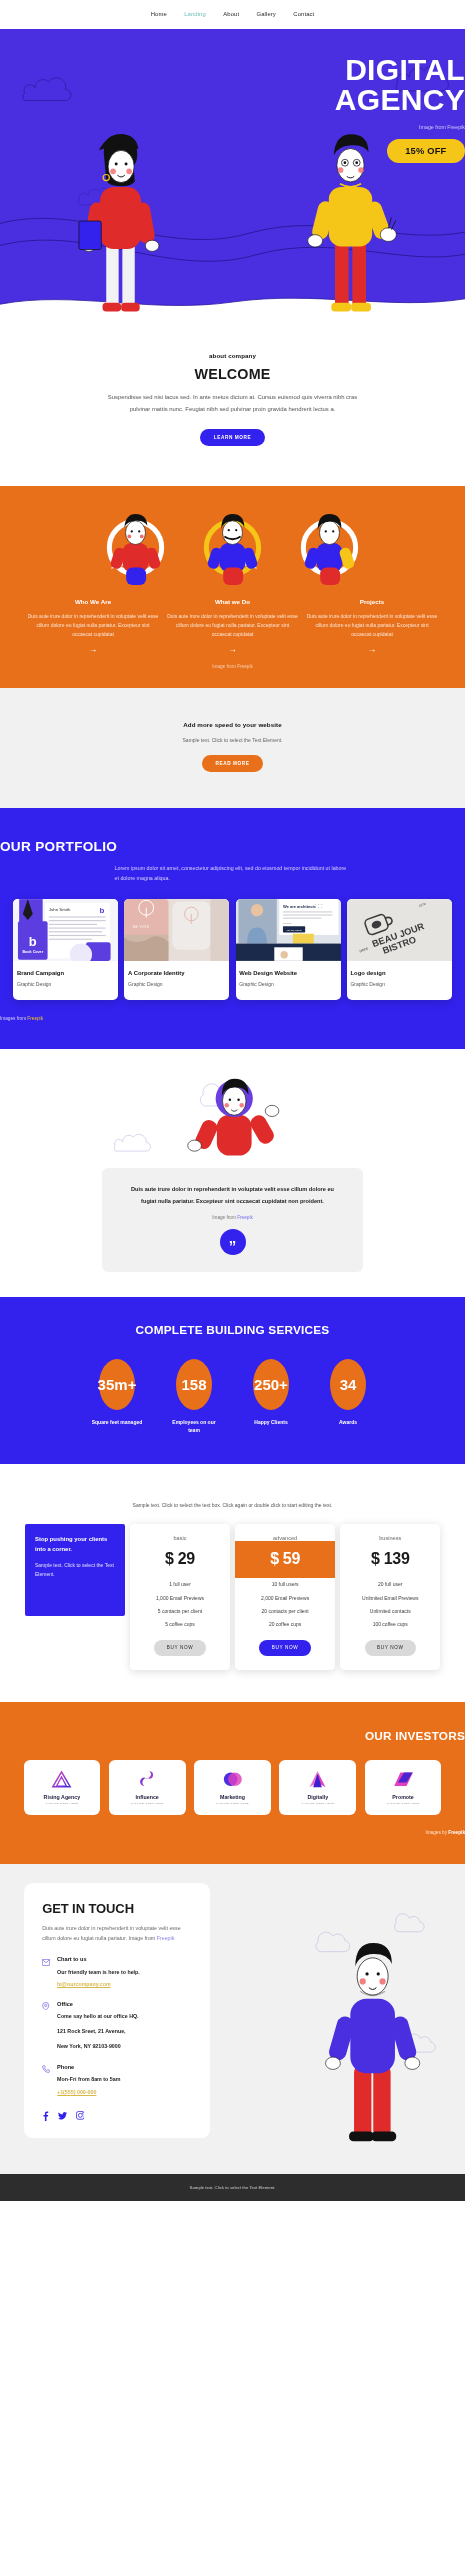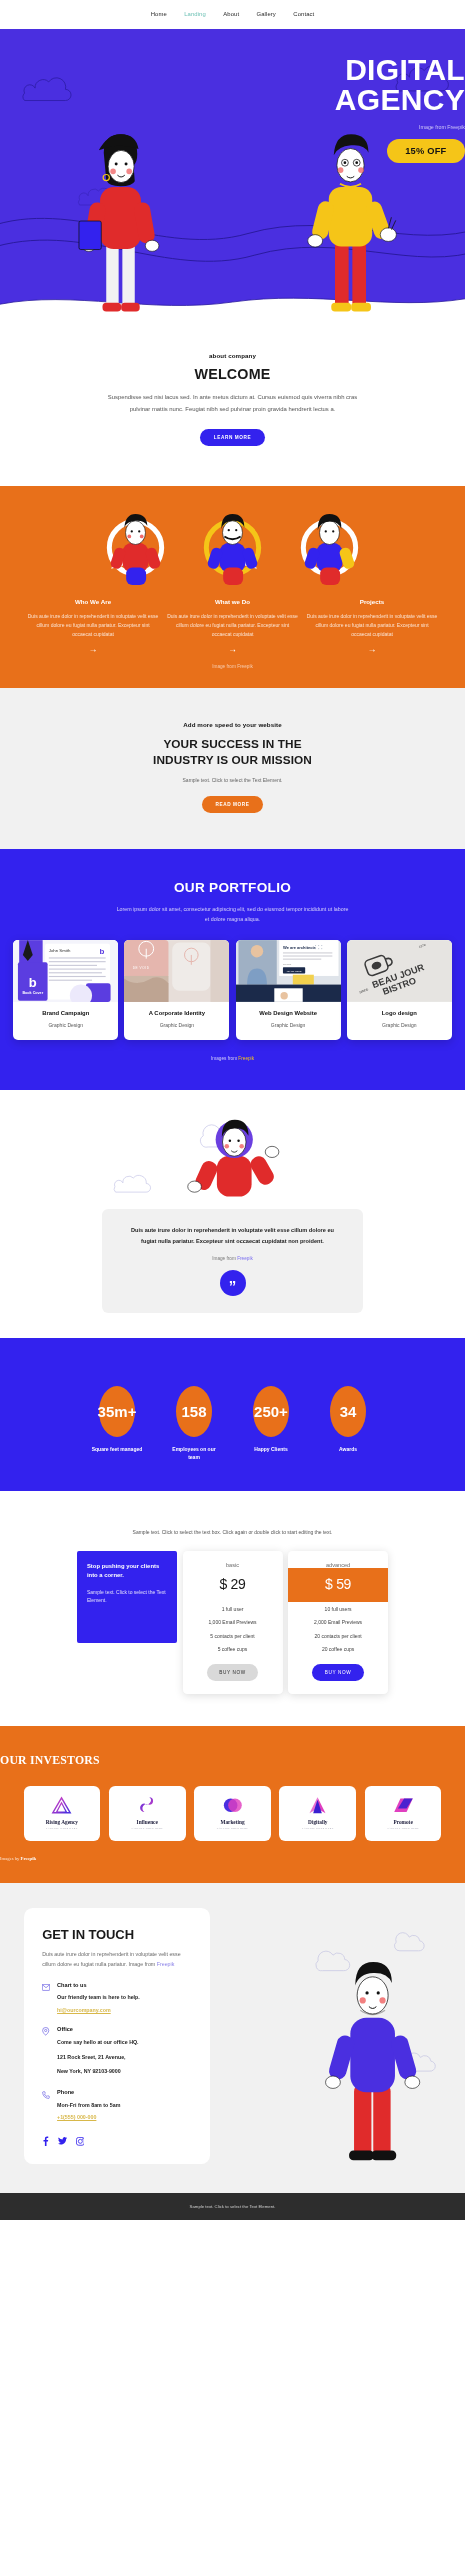--- a/index.html
+++ b/index.html
@@ -85,21 +85,21 @@
     letter-spacing: 0.1px;
   }
   .mission .sub { font-size: 5px; color: #666; margin-top: 8.7px; }
   .btn-orange {
     display: inline-block; margin-top: 12.4px; background: #e8701a; color: #fff;
     font-size: 4.7px; font-weight: 700; letter-spacing: 0.6px;
     padding: 6.2px 13.6px; border-radius: 18.6px; cursor: pointer; border: none;
   }
 
   
-  .portfolio { background: #3322ee; padding: 31px 0 28.5px; text-align: center; }
+  .portfolio { background: #3322ee; padding: 31px 0 28.5px; }
   .portfolio h2 { color: #fff; font-size: 13.6px; font-weight: 800; letter-spacing: 0.3px; }
   .portfolio .lead {
     color: #d6d1fb; font-size: 5.3px; line-height: 1.9;
     max-width: 236px; margin: 8.7px auto 0;
   }
   .cards { display: flex; gap: 6.2px; justify-content: center; margin-top: 16px; padding: 0 10px; }
   .card {
     background: #fff; border-radius: 5px; width: 105px; overflow: hidden;
     cursor: pointer; box-shadow: 0 2.5px 8.7px rgba(0,0,0,.16);
   }
@@ -148,50 +148,49 @@
     background: #3322ee; color: #fff; border-radius: 1.9px; width: 100px;
     padding: 11px 10px 16px; text-align: left; min-height: 92px;
   }
   .promo h4 { font-size: 5.9px; font-weight: 800; line-height: 1.55; }
   .promo p { font-size: 5px; margin-top: 7.4px; line-height: 1.7; color: #e0dcfb; }
   .plan {
     background: #fff; border-radius: 4.3px; width: 100px; overflow: hidden;
     box-shadow: 0 1.9px 8px rgba(0,0,0,.13); padding-bottom: 13.6px;
   }
   .plan .tier { font-size: 5.6px; color: #6b6b6b; padding: 10.5px 0 0; }
-  .plan .price { font-size: 14px; font-weight: 400; padding: 8.7px 0 10px; letter-spacing: -0.3px; }
+  .plan .price { font-size: 16px; font-weight: 700; padding: 8.7px 0 10px; letter-spacing: -0.3px; }
   .plan.featured .price-band { background: #e8701a; color: #fff; text-align: center; }
   .plan .feat { font-size: 5px; color: #3d3d3d; padding: 3.7px 3.7px; }
   .buy {
     display: inline-block; margin-top: 8.7px; background: #d9d9d9; color: #2b2b2b;
     font-size: 4.7px; letter-spacing: 0.6px; padding: 5.6px 12.4px; border-radius: 12.4px;
     cursor: pointer; border: none;
   }
   .buy.primary { background: #3322ee; color: #fff; }
 
   
-  .investors { background: #e8701a; padding: 27px 0 22px; text-align: left; font-family: Liberation Serif, serif; }
+  .investors { background: #e8701a; padding: 27px 0 29px; text-align: right; }
   .investors h2 { color: #fff; font-size: 11.8px; font-weight: 800; letter-spacing: 0.2px; }
   .inv-row { display: flex; justify-content: center; gap: 8.7px; margin-top: 17.4px; padding: 0 23.6px; }
   .inv {
     background: #fff; border-radius: 6.2px; width: 77px; height: 55px;
     display: flex; flex-direction: column; align-items: center; justify-content: center;
     cursor: pointer;
   }
   .inv .nm { font-size: 5.3px; font-weight: 700; color: #1b1b3a; margin-top: 5px; }
   .inv .tag { font-size: 2.5px; color: #8a8a9c; letter-spacing: 0.4px; margin-top: 1.9px; }
   .investors .credit { color: #fde3cf; font-size: 4.7px; margin-top: 15px; }
   .investors .credit a { color: #fff; text-decoration: none; font-weight: 700; }
 
   
   .contact { background: #f1f1f1; padding: 18.6px 0 21px; position: relative; min-height: 310px; }
   .contact-card {
     background: #fff; border-radius: 8.7px; width: 186px; margin-left: 23.6px;
     padding: 18.6px 18.6px 17.4px;
-    margin-top: 7px;
   }
   .contact-card h2 { font-size: 13px; font-weight: 800; letter-spacing: -0.1px; }
   .contact-card .intro { font-size: 5.3px; line-height: 1.95; color: #6a6a6a; margin-top: 6.8px; }
   .contact-card .intro a { color: #8b82e8; text-decoration: none; }
   .cblock { margin-top: 12.4px; display: flex; gap: 6.2px; }
   .cblock .ico { width: 8.7px; flex: 0 0 8.7px; color: #5a4fe0; padding-top: 0.6px; }
   .cblock .body h5 { font-size: 5.6px; font-weight: 800; color: #111; }
   .cblock .body p { font-size: 5.3px; font-weight: 700; color: #1d1d1d; margin-top: 5.6px; line-height: 1.75; }
   .cblock .body a.link {
     display: inline-block; margin-top: 4.3px; font-size: 5.3px; color: #d8b84a;
@@ -373,24 +372,20 @@
         <h3>Projects</h3>
         <p>Duis aute irure dolor in reprehenderit in voluptate velit esse cillum dolore eu fugiat nulla pariatur. Excepteur sint occaecat cupidatat</p>
         <div class="arrow">→</div>
       </div>
     </div>
     <div class="credit">Image from Freepik</div>
   </section>
 
   <section class="mission">
     <div class="eyebrow">Add more speed to your website</div>
-    <h2>
-      <span>YOUR SUCCESS IN THE</span><br>
-      <span>INDUSTRY IS OUR MISSION</span>
-    </h2>
     <div class="sub">Sample text. Click to select the Text Element.</div>
     <button class="btn-orange">READ MORE</button>
   </section>
 
   <section class="portfolio">
     <h2>OUR PORTFOLIO</h2>
     <p class="lead">Lorem ipsum dolor sit amet, consectetur adipiscing elit, sed do eiusmod tempor incididunt ut labore et dolore magna aliqua.</p>
 
     <div class="cards">
 
@@ -535,20 +530,21 @@
     <div class="quote-box">
       <p>Duis aute irure dolor in reprehenderit in voluptate velit esse cillum dolore eu fugiat nulla pariatur. Excepteur sint occaecat cupidatat non proident.</p>
       <div class="credit">
         <span>Image from </span><a href="#">Freepik</a>
       </div>
       <div class="quote-mark">”</div>
     </div>
   </section>
 
   <section class="stats">
+    <h2>COMPLETE BUILDING SERVICES</h2>
     <div class="stat-row">
       <div class="stat">
         <div class="bubble">35m+</div>
         <div class="lbl">Square feet managed</div>
       </div>
       <div class="stat">
         <div class="bubble">158</div>
         <div class="lbl">Employees on our team</div>
       </div>
       <div class="stat">
@@ -588,20 +584,31 @@
         <div class="price-band">
           <div class="price">$ 59</div>
         </div>
         <div class="feat">10 full users</div>
         <div class="feat">2,000 Email Previews</div>
         <div class="feat">20 contacts per client</div>
         <div class="feat">20 coffee cups</div>
         <button class="buy primary">BUY NOW</button>
       </div>
 
+      <div class="plan">
+        <div class="tier">business</div>
+        <div class="price-band">
+          <div class="price">$ 139</div>
+        </div>
+        <div class="feat">20 full user</div>
+        <div class="feat">Unlimited Email Previews</div>
+        <div class="feat">Unlimited contacts</div>
+        <div class="feat">100 coffee cups</div>
+        <button class="buy">BUY NOW</button>
+      </div>
     </div>
   </section>
 
   <section class="investors">
     <h2>OUR INVESTORS</h2>
     <div class="inv-row">
 
       <div class="inv">
         <svg width="21" height="18.6" viewBox="0 0 34 30">
           <defs>

